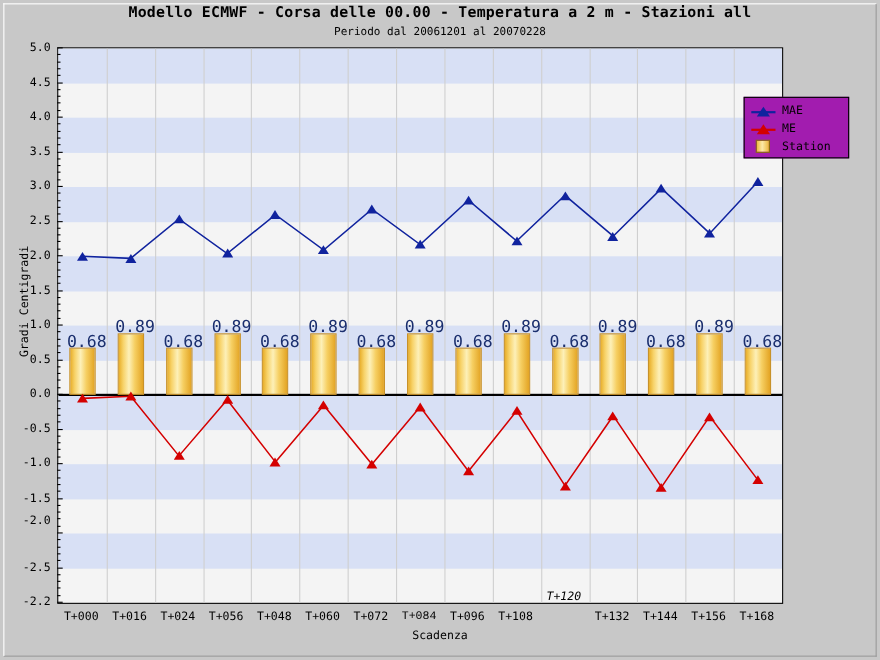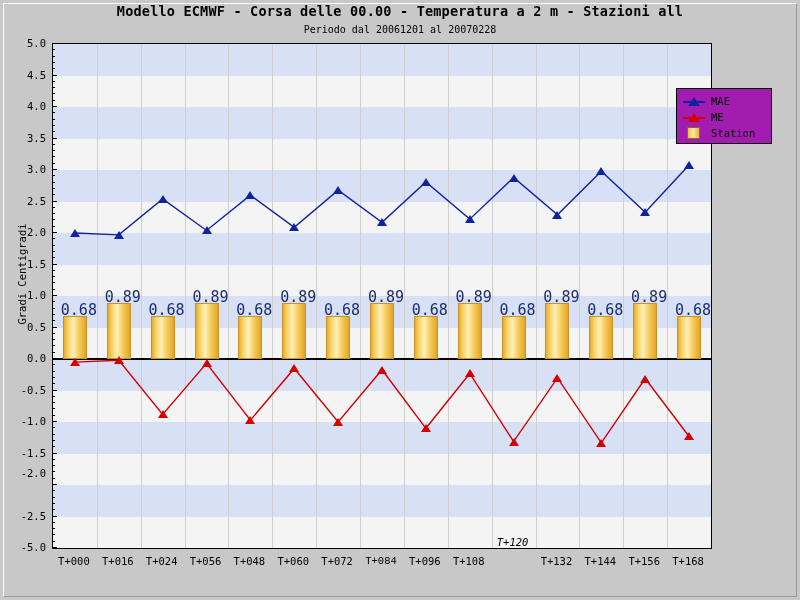--- a/index.html
+++ b/index.html
@@ -401,21 +401,21 @@
       <div class="yminor" style="left: 52px; top: 490px;"></div>
       <div class="yminor" style="left: 52px; top: 497px;"></div>
       <div class="yminor" style="left: 52px; top: 503px;"></div>
       <div class="yminor" style="left: 52px; top: 509px;"></div>
       <div class="ytick" style="left: 2px; top: 509.5px;">-2.5</div>
       <div class="ytickmark" style="left: 52px; top: 515.5px;"></div>
       <div class="yminor" style="left: 52px; top: 522px;"></div>
       <div class="yminor" style="left: 52px; top: 528px;"></div>
       <div class="yminor" style="left: 52px; top: 534px;"></div>
       <div class="yminor" style="left: 52px; top: 541px;"></div>
-      <div class="ytick" style="left: 2px; top: 541px;">-5.0</div>
+      <div class="ytick" style="left: 2px; top: 541px;">-2.2</div>
       <div class="ytickmark" style="left: 52px; top: 547px;"></div>
     </div>
   <div id="xaxis">
       <div class="xtick" style="left: 43.9333px; top: 555px;">T+000</div>
       <div class="xtick" style="left: 87.8px; top: 555px;">T+016</div>
       <div class="xtick" style="left: 131.667px; top: 555px;">T+024</div>
       <div class="xtick" style="left: 175.533px; top: 555px;">T+056</div>
       <div class="xtick" style="left: 219.4px; top: 555px;">T+048</div>
       <div class="xtick" style="left: 263.267px; top: 555px;">T+060</div>
       <div class="xtick" style="left: 307.133px; top: 555px;">T+072</div>
@@ -423,20 +423,21 @@
       <div class="xtick" style="left: 394.867px; top: 555px;">T+096</div>
       <div class="xtick" style="left: 438.733px; top: 555px;">T+108</div>
       <div class="xtick" style="left: 482.6px; top: 536px; font-style: italic;">T+120</div>
       <div class="xtick" style="left: 526.467px; top: 555px;">T+132</div>
       <div class="xtick" style="left: 570.333px; top: 555px;">T+144</div>
       <div class="xtick" style="left: 614.2px; top: 555px;">T+156</div>
       <div class="xtick" style="left: 658.067px; top: 555px;">T+168</div>
     </div>
 
   <div id="ylabel">Gradi Centigradi</div>
+  <div id="xlabel">Scadenza</div>
 
   <div id="legend">
     <div class="legrow">
       <span class="legsym">
         <span class="legline" style="background:#10239e"></span>
         <span class="legtri" style="border-bottom:9px solid #10239e"></span>
       </span>
       <span class="legtext">MAE</span>
     </div>
     <div class="legrow">

